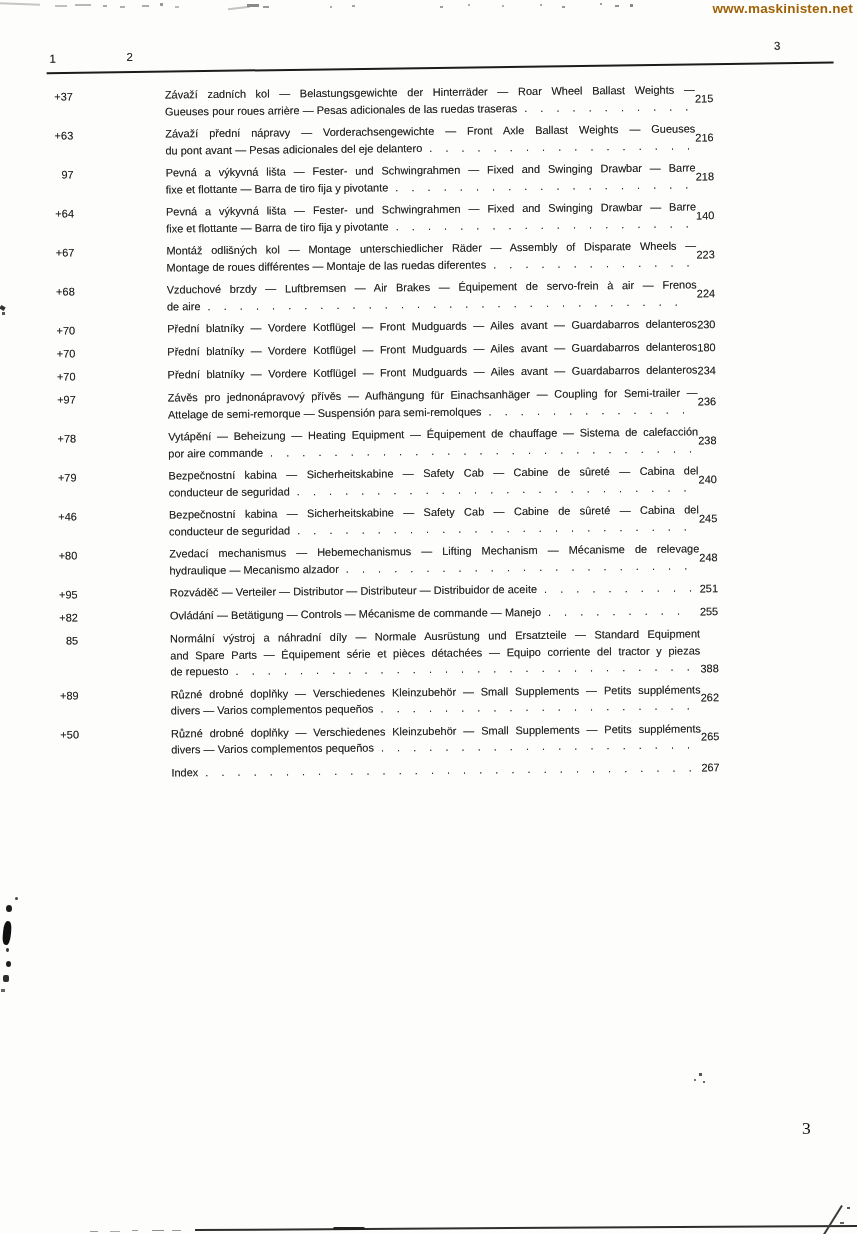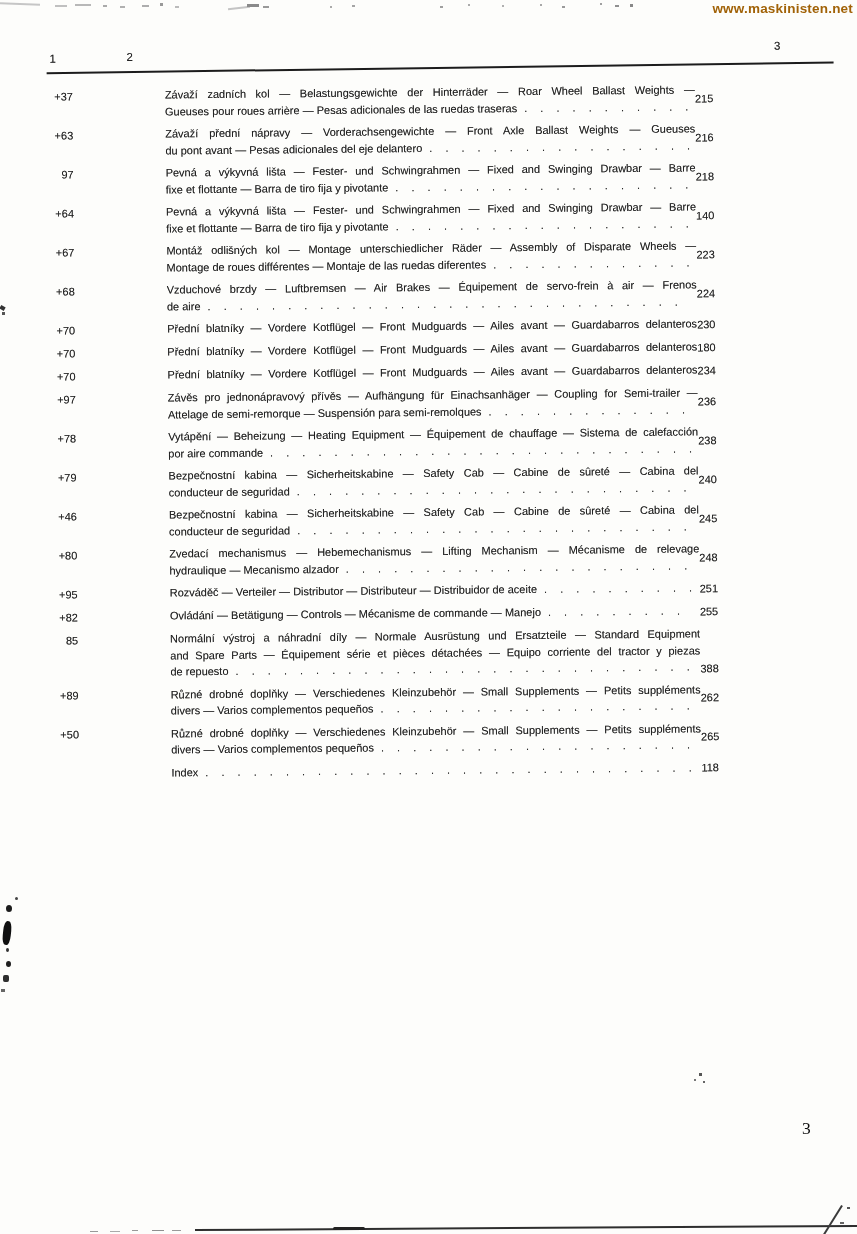--- a/index.html
+++ b/index.html
@@ -270,21 +270,21 @@
             <span>265</span>
           </div>
         </div>
         <div class="row">
           <div class="num"></div>
           <div class="gap"></div>
           <div class="entry">
             <div class="line last"><span class="t">Index</span><span class="dots">. . . . . . . . . . . . . . . . . . . . . . . . . . . . . . . . . . . . . . . . . . . . . . . . . . . . . . . . . . . .</span></div>
           </div>
           <div class="pagecol">
-            <span>118</span>
+            <span>267</span>
           </div>
         </div>
       </div>
   </div>
 
   <div class="folio">3</div>
 
   <i class="speck" style="left:0;top:3px;width:40px;height:2px;background:#c6c6c6;transform:rotate(2deg)"></i>
   <i class="speck" style="left:55px;top:5px;width:12px;height:2px;background:#c0c0c0"></i>
   <i class="speck" style="left:75px;top:4px;width:16px;height:2px;background:#b8b8b8"></i>

